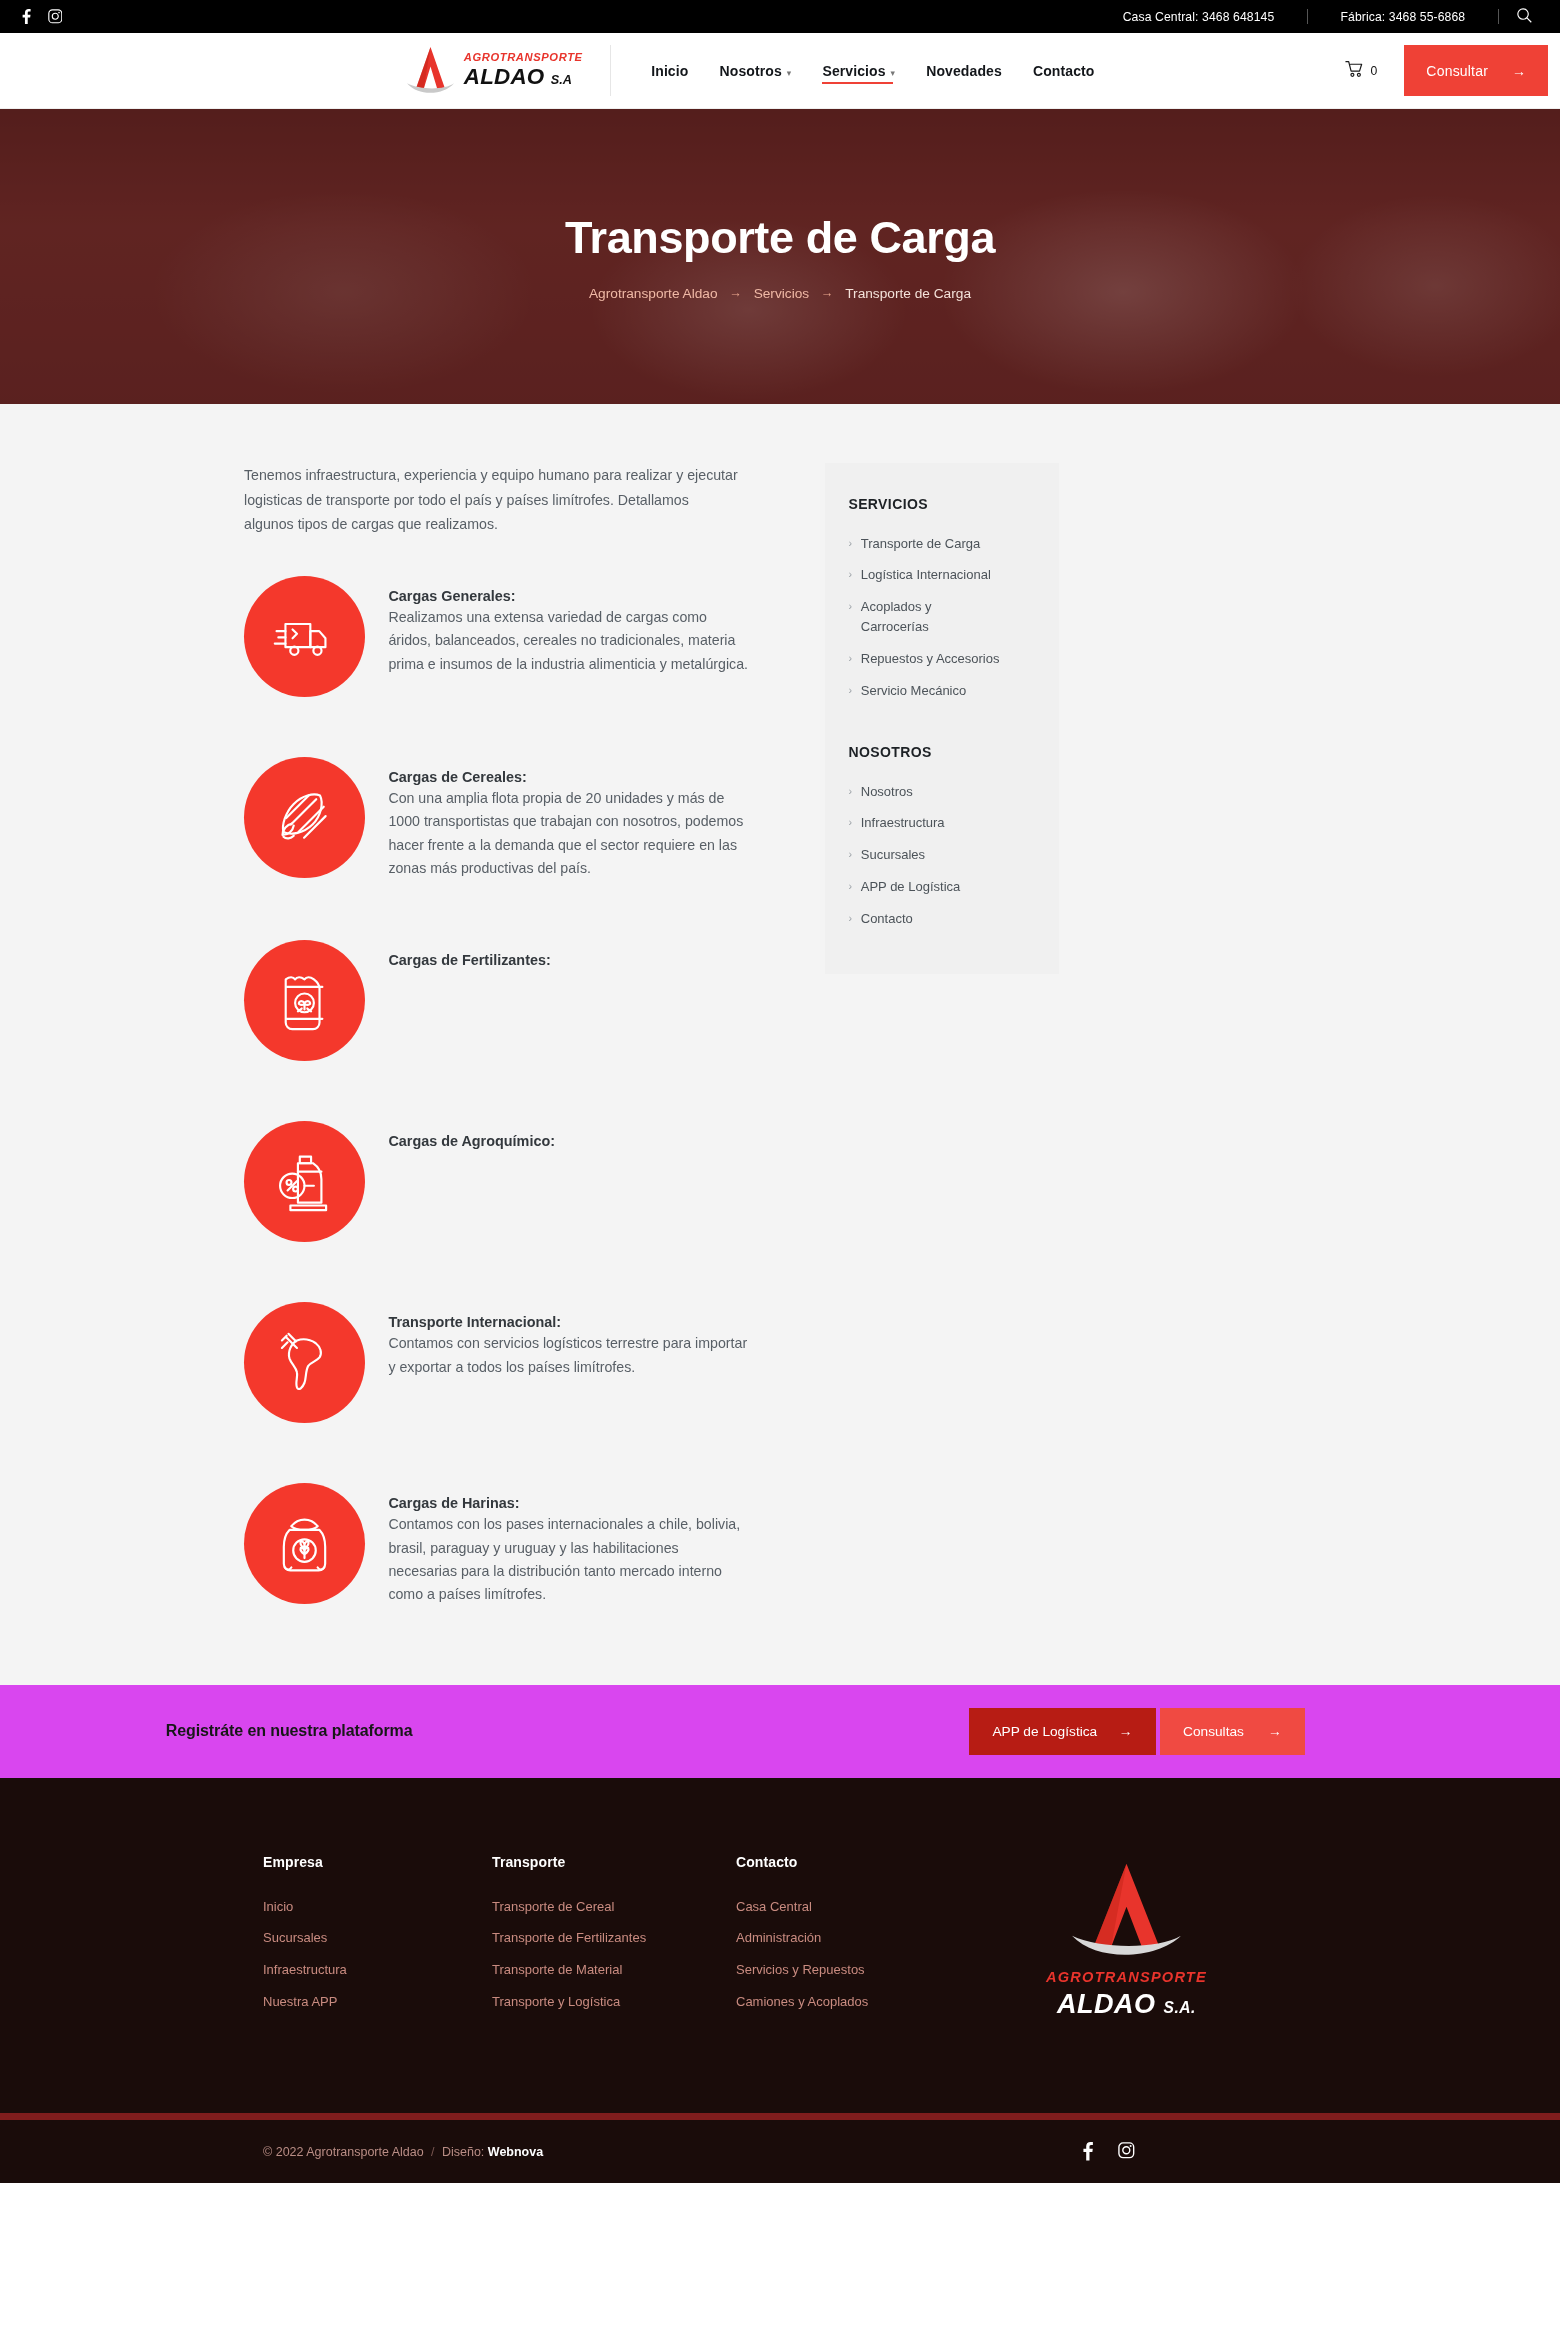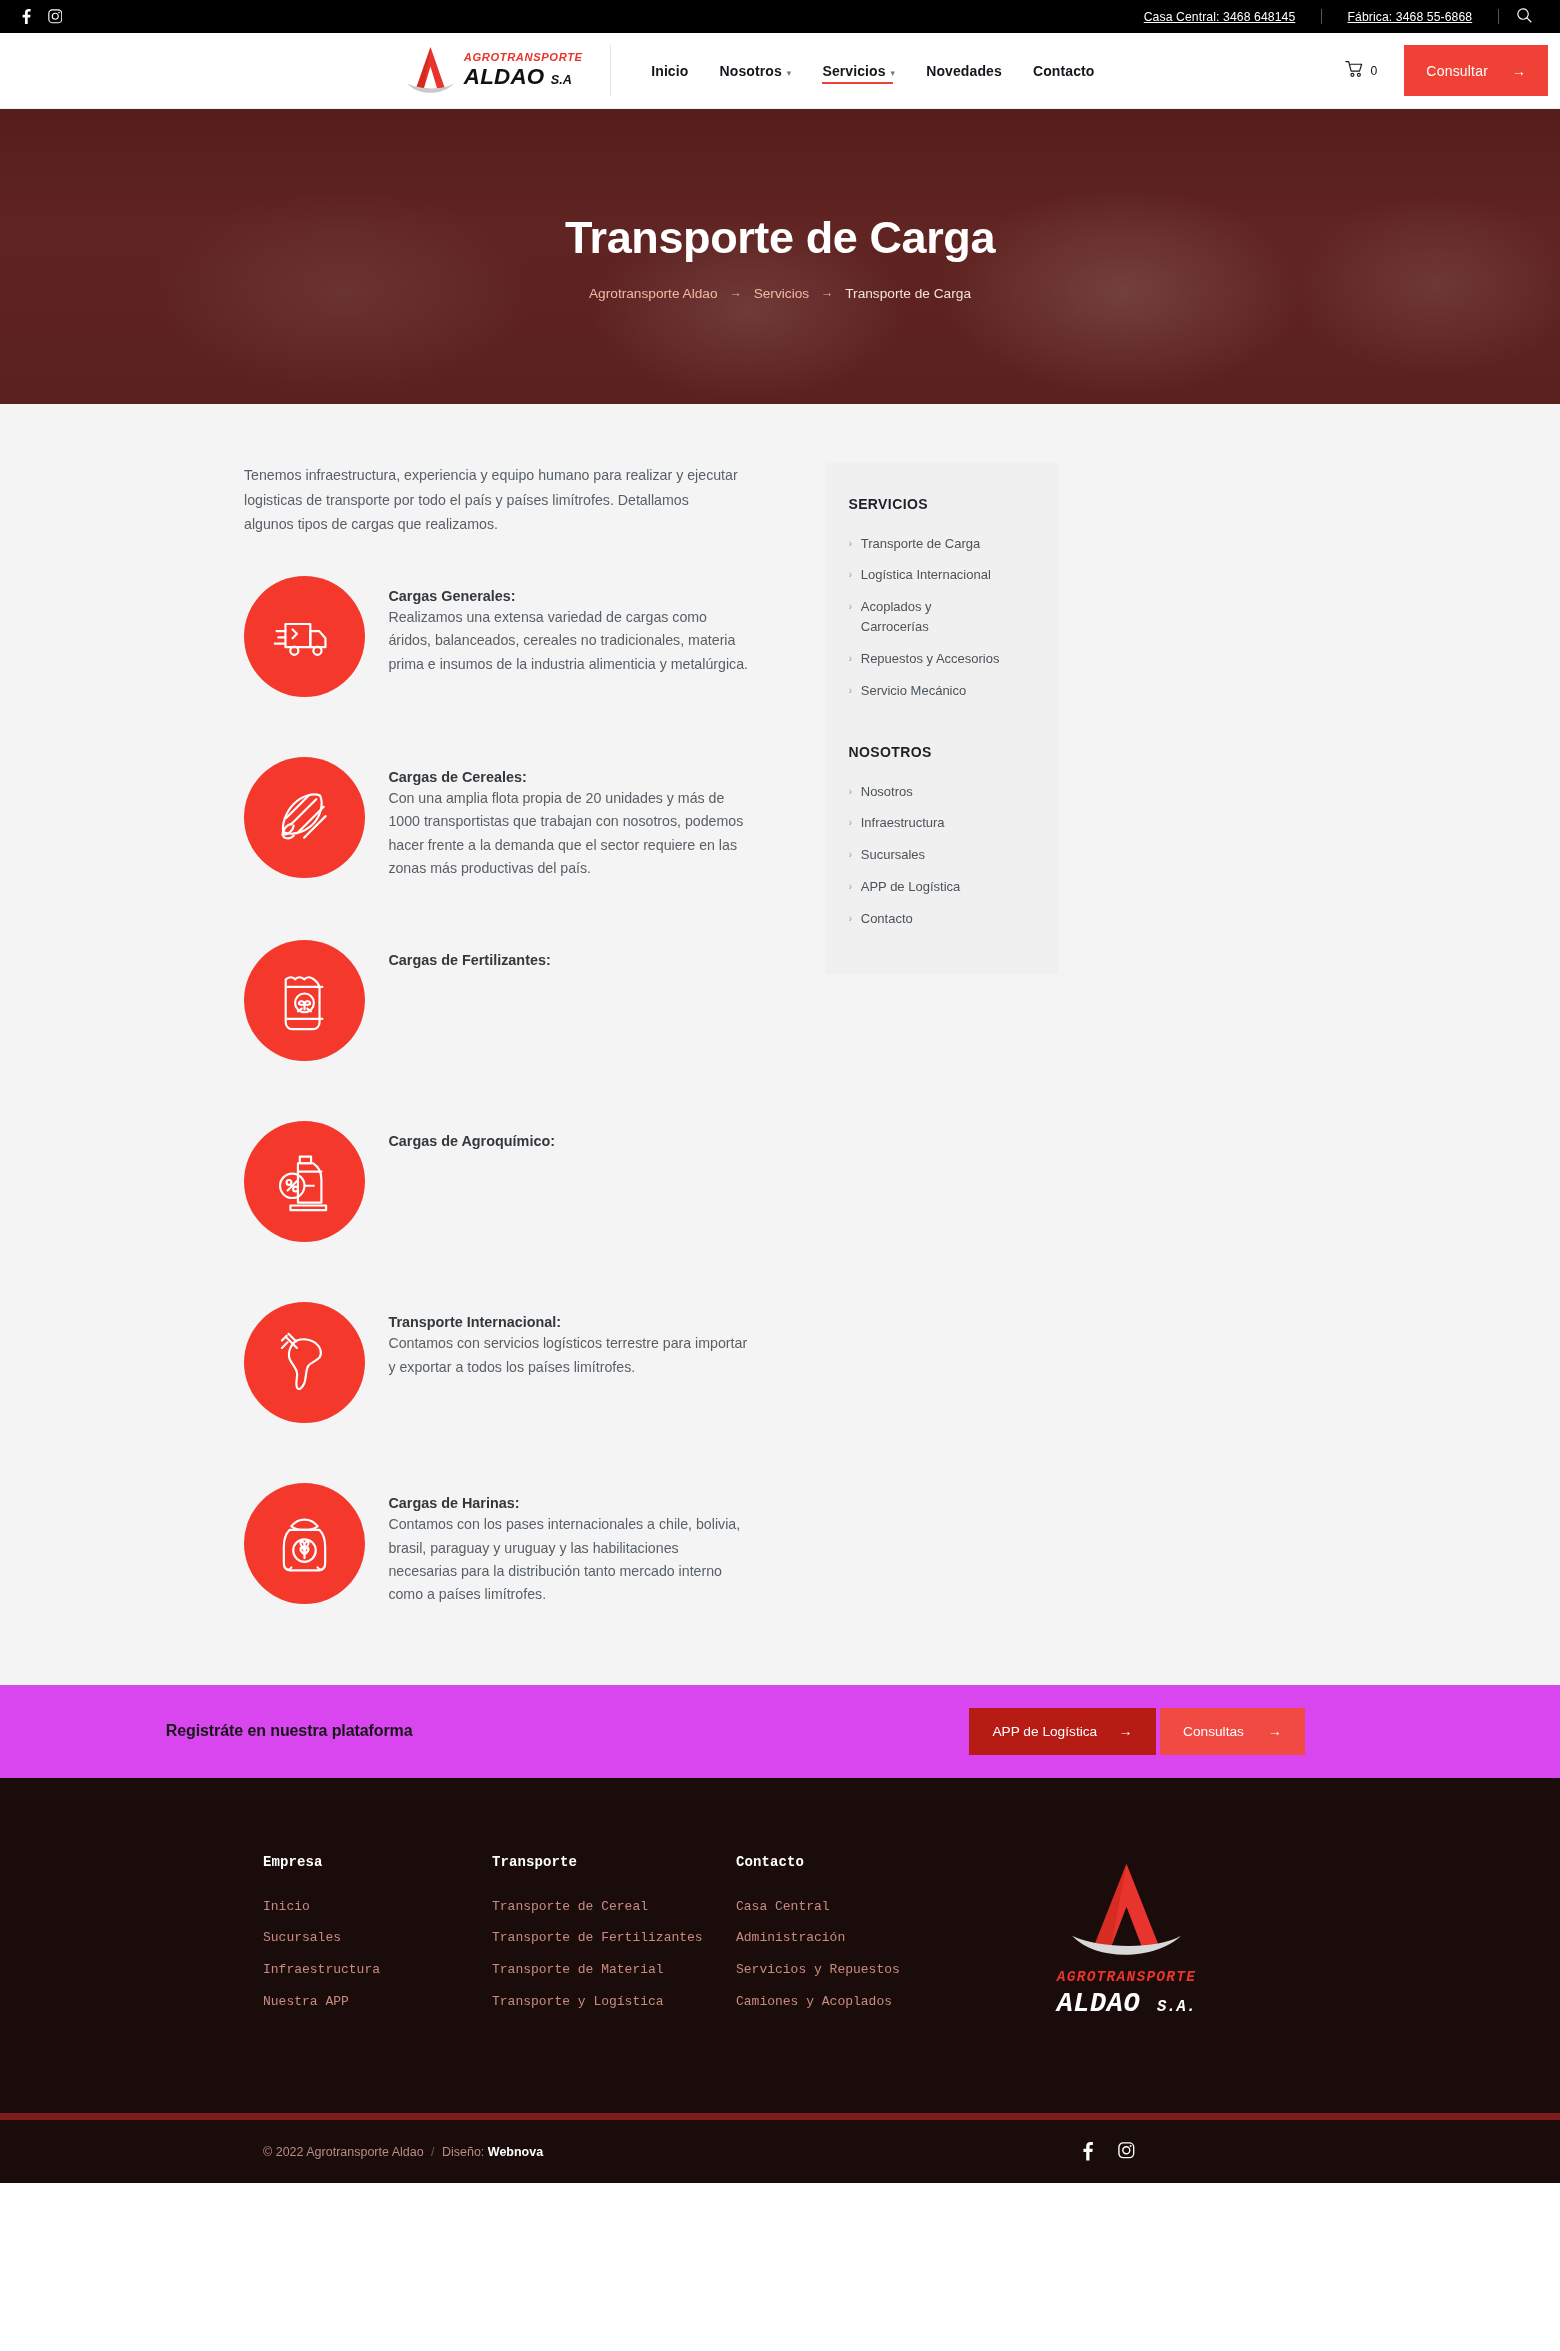--- a/index.html
+++ b/index.html
@@ -17,21 +17,21 @@
     height: 33px;
     display: flex;
     align-items: center;
     padding: 0 27px 0 13.7px;
     color: #ffffff;
     font-size: 12.2px;
   }
   .topbar .social { display: flex; align-items: center; gap: 15.6px; margin-left: 7.8px; }
   .topbar .social svg { display: block; }
   .topbar .spacer { flex: 1; }
-  .topbar .contacts { display: flex; align-items: center; gap: 8px; text-decoration: underline; }
+  .topbar .contacts { display: flex; align-items: center; gap: 15px; }
   .topbar .contacts .ct {
     padding: 0 17.6px;
     white-space: nowrap;
     letter-spacing: 0.1px;
     font-size: 12.2px;
   }
   .topbar .contacts .divider { width: 1px; height: 15.6px; background: #555; }
   .topbar .search-btn { padding-left: 17.6px; display:flex; align-items:center; cursor: pointer; }
 
   
@@ -256,21 +256,20 @@
   }
   .cta-btn.dark { background: #b71c14; }
   .cta-btn.light { background: #f04a42; gap: 24px; }
 
   
   .footer { background: #1a0c0a; padding: 76px 0 0; }
   .footer-inner {
     width: 1268px; margin: 0 auto;
     display: flex; align-items: flex-start;
     padding-left: 117px;
-    font-family: Liberation Mono, monospace;
   }
   .fcol { width: 229px; }
   .fcol.wide { width: 244px; }
   .fcol-h {
     color: #ffffff;
     font-size: 14px;
     font-weight: 700;
     margin-bottom: 29px;
     letter-spacing: 0.1px;
   }

